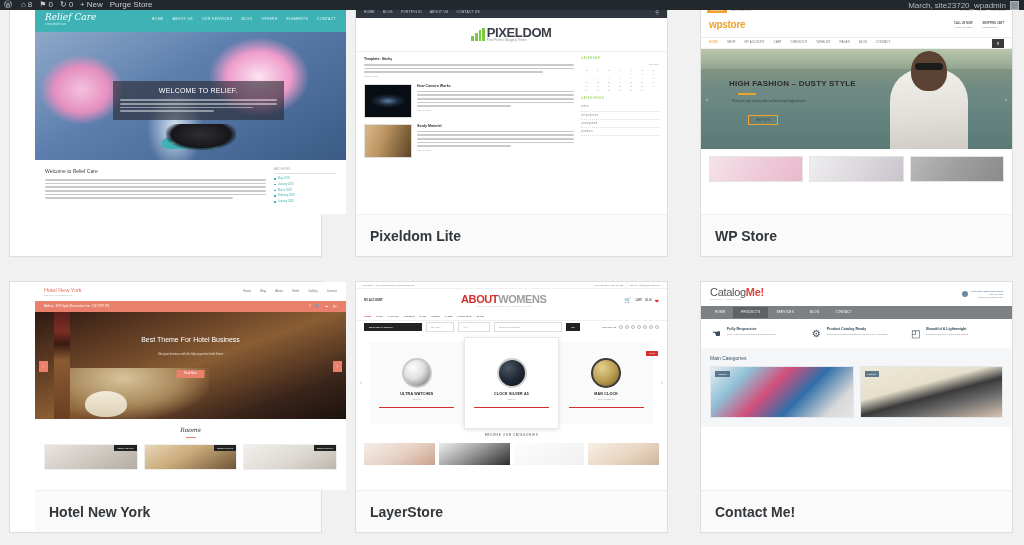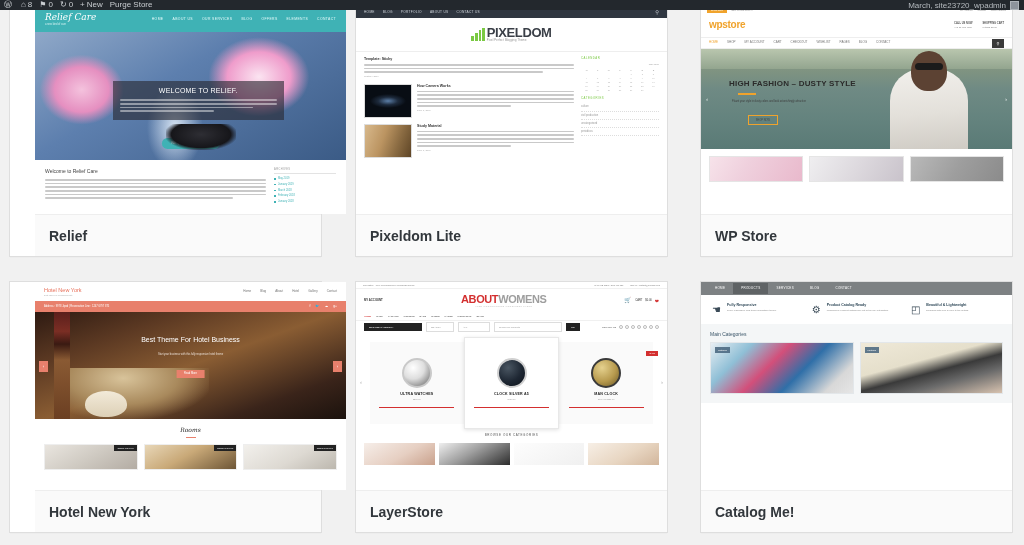--- a/index.html
+++ b/index.html
@@ -333,21 +333,20 @@
               <li>May 2019</li>
               <li>January 2019</li>
               <li>March 2018</li>
               <li>February 2018</li>
               <li>January 2018</li>
             </ul>
           </div>
         </div>
       </div>
     </div>
-    <div class="theme-name">Relief</div>
   </div>
 
   <div class="theme c2">
     <div class="screenshot">
       <div class="mini">
         <div class="px-bar">
           <div class="navlinks">
             <span>HOME</span>
             <span>BLOG</span>
             <span>PORTFOLIO</span>
@@ -675,20 +674,36 @@
           <div class="ls-cat k4"></div>
         </div>
       </div>
     </div>
     <div class="theme-name">LayerStore</div>
   </div>
 
   <div class="theme c3">
     <div class="screenshot">
       <div class="mini">
+        <div class="cm-head">
+          <div class="cm-logo">
+            <div class="w">
+              <span class="g">Catalog</span><span class="r">Me!</span>
+            </div>
+            <div class="s">That's it. Enjoy — catalog it. Ready!</div>
+          </div>
+          <div class="cm-contact">
+            <span class="cm-person"></span>
+            <span>
+              <b>Let's Talk About Your Needs</b>
+              <span style="display:block">555-555-555</span>
+              <span style="display:block">example@example.com</span>
+            </span>
+          </div>
+        </div>
         <div class="cm-nav">
           <span>HOME</span>
           <span class="act">PRODUCTS</span>
           <span>SERVICES</span>
           <span>BLOG</span>
           <span>CONTACT</span>
         </div>
         <div class="cm-feats">
           <div class="cm-feat">
             <div class="cm-ico">☚</div>
@@ -718,16 +733,16 @@
             <div class="cm-cat c1">
               <span>Clothing</span>
             </div>
             <div class="cm-cat c2">
               <span>Laptops</span>
             </div>
           </div>
         </div>
       </div>
     </div>
-    <div class="theme-name">Catalog Me!</div>
+    <div class="theme-name">Contact Me!</div>
   </div>
 
 </div>
 
 </body></html>

